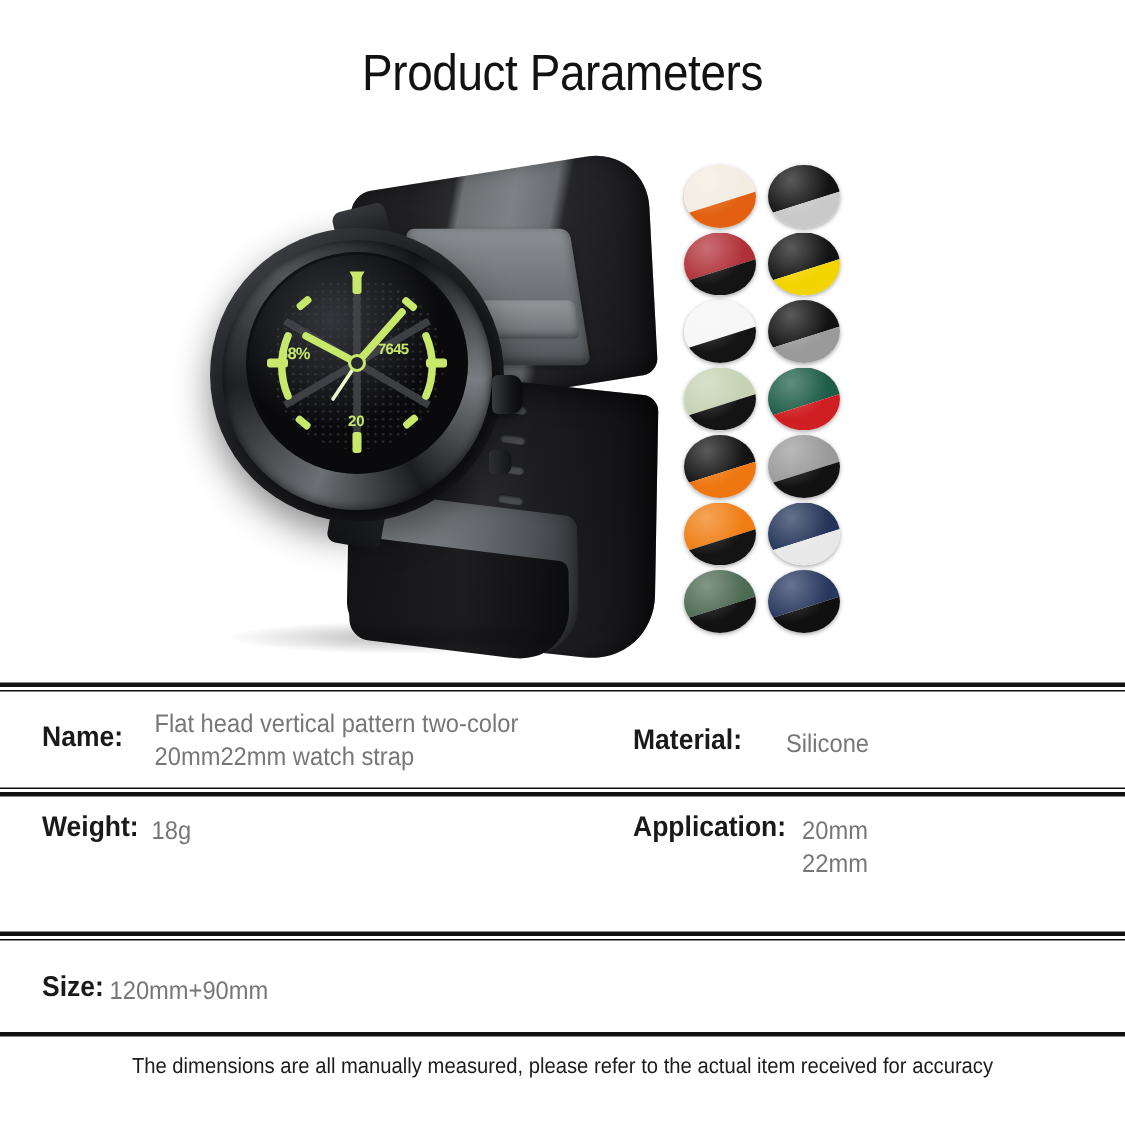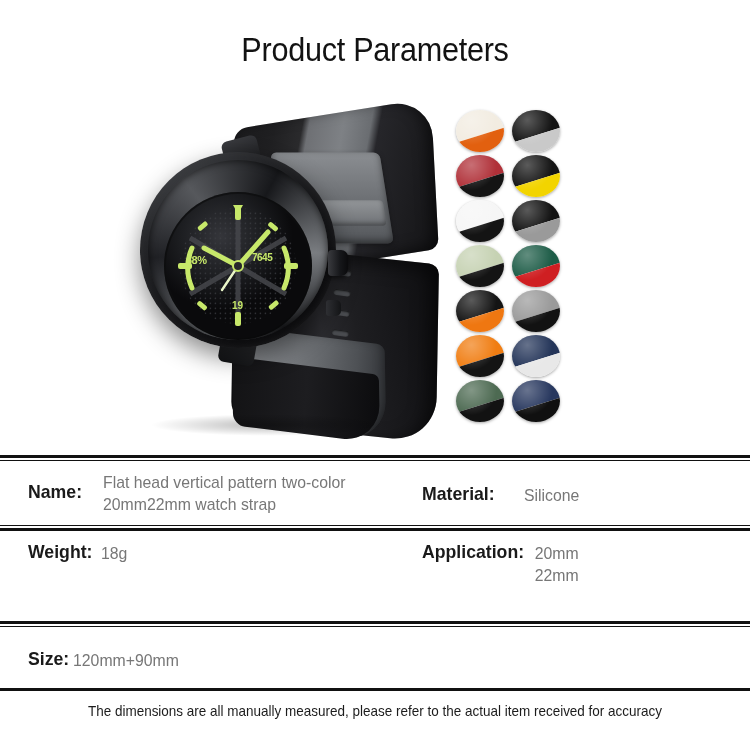--- a/index.html
+++ b/index.html
@@ -109,21 +109,21 @@
     background: radial-gradient(circle at 34% 28%, #4c4e52 0%, #232427 38%, #0d0d0f 72%, #060607 100%);
     box-shadow: 0 10px 24px rgba(0,0,0,.45), inset 0 0 10px rgba(255,255,255,.08);
   }
   .bezel {
     position: absolute; left: 8px; top: 8px; width: 180px; height: 180px;
     border-radius: 50%;
     background: conic-gradient(from 200deg, #6c6f73, #202125 18%, #56585c 34%, #17181b 52%, #7a7d81 70%, #1c1d20 86%, #6c6f73 100%);
     box-shadow: inset 0 0 8px rgba(0,0,0,.7);
   }
   .bezel-inner {
-    position: absolute; left: 16px; top: 32px; width: 148px; height: 148px;
+    position: absolute; left: 16px; top: 8px; width: 148px; height: 148px;
     border-radius: 50%;
     background: radial-gradient(circle at 40% 32%, #2d2e32 0%, #17181a 45%, #0a0a0c 100%);
     box-shadow: inset 0 0 14px rgba(0,0,0,.9);
     overflow: hidden;
   }
   .dial-svg { position: absolute; left: 0; top: 0; }
 
   .crown {
     position: absolute; left: 188px; top: 98px; width: 20px; height: 26px;
     background: linear-gradient(90deg,#3a3b3f,#16171a 60%,#0a0a0c);
@@ -279,21 +279,21 @@
 
               <line x1="74" y1="74" x2="40" y2="56" stroke="#c7e86a" stroke-width="5" stroke-linecap="round"></line>
               <line x1="74" y1="74" x2="104" y2="40" stroke="#c7e86a" stroke-width="5" stroke-linecap="round"></line>
               <line x1="74" y1="74" x2="58" y2="98" stroke="#e9f5c8" stroke-width="2.4" stroke-linecap="round"></line>
               <circle cx="74" cy="74" r="5" fill="#26272b" stroke="#c7e86a" stroke-width="2"></circle>
 
               <polygon points="74,22 69,13 79,13" fill="#c7e86a"></polygon>
             </svg>
             <div style="position:absolute;left:22px;top:62px;color:#c7e86a;font-size:11px;font-weight:700;letter-spacing:-.5px;">68%</div>
             <div style="position:absolute;left:88px;top:60px;color:#c7e86a;font-size:10px;font-weight:700;letter-spacing:-.5px;">7645</div>
-            <div style="position:absolute;left:68px;top:108px;color:#c7e86a;font-size:10px;font-weight:700;">19</div>
+            <div style="position:absolute;left:68px;top:108px;color:#c7e86a;font-size:10px;font-weight:700;">20</div>
           </div>
         </div>
         <div class="crown"></div>
         <div class="pusher"></div>
       </div>
     </div>
     <div class="hero-shadow"></div>
   </div>
 
   <div class="swatches">

